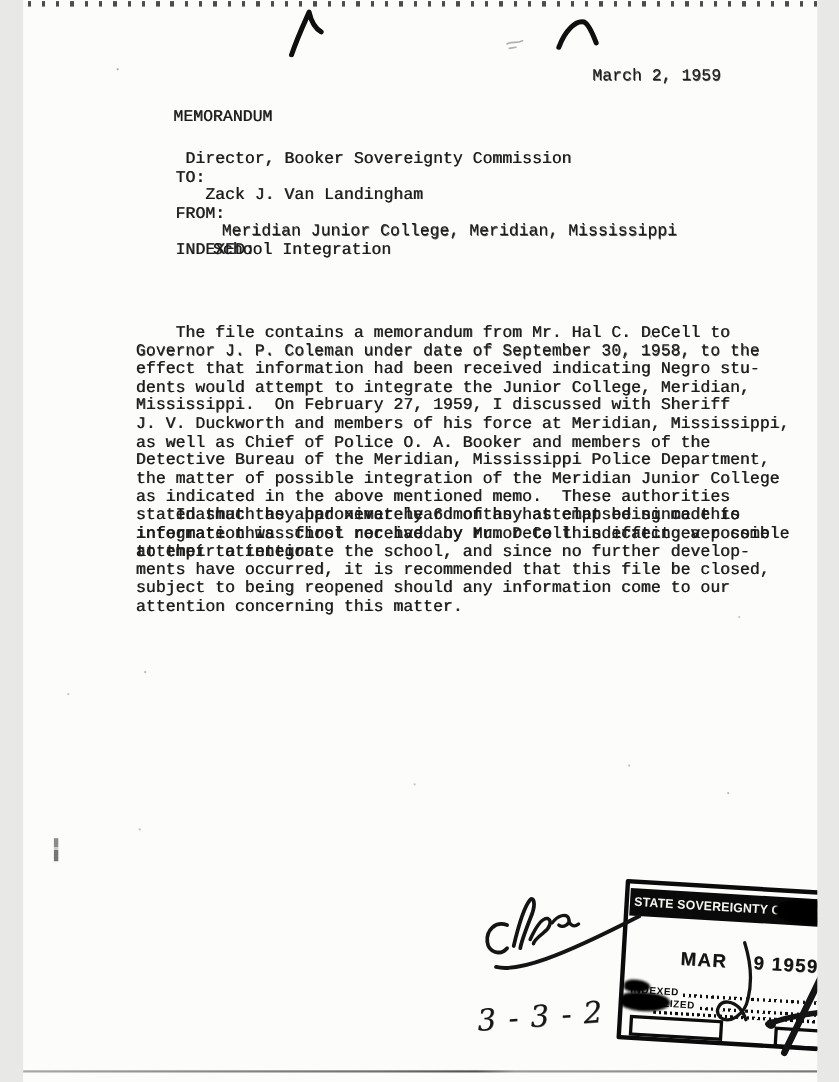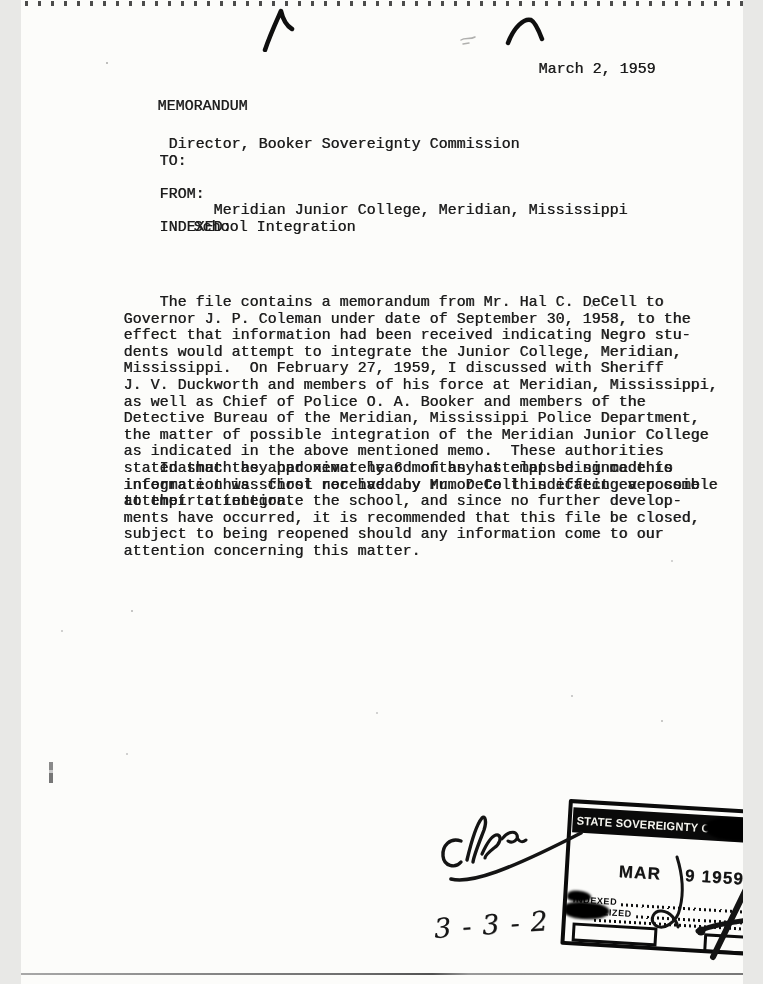--- a/index.html
+++ b/index.html
@@ -34,21 +34,21 @@
     font-size:15px; line-height:16.6px; letter-spacing:0;
     text-shadow:0.55px 0.25px 0.2px rgba(28,28,28,.75);
     white-space:pre;
   }
   .date-line { position:absolute; left:518px; top:62px; }
   .doc-title { position:absolute; left:103px; top:99px;margin-left:34px; }
   .hrow { position:absolute; left:103px; }
   .hrow .val { position:absolute; top:0; white-space:pre; }
   .row-to   { top:137px; } .row-to   .val { left:45px; }
   .row-from { top:170px; } .row-from .val { left:63px; }
-  .row-subj { top:203px; } .row-subj .val { left:90px; }
+  .row-subj { top:203px; } .row-subj .val { left:78px; }
   .subj2 { position:absolute; left:173px; top:220px;text-align:right; }
   .para { position:absolute; left:103px; width:640px; }
   .para1 { top:250px;margin-top:45px; }
   .para2 { top:461px; }
   
   .mark-svg { position:absolute; }
   .mark-svg path { fill:none; stroke:#0f0f0f; stroke-linecap:round; stroke-linejoin:round; }
   .smudge-svg path { stroke:#b0b0ae; }
   
   .stamp {
@@ -116,20 +116,21 @@
 
   <div class="typed date-line">March 2, 1959</div>
   <div class="typed doc-title">MEMORANDUM</div>
 
   <div class="typed hrow row-to">
     <span class="lbl">TO:</span>
     <span class="val">Director, Booker Sovereignty Commission</span>
   </div>
   <div class="typed hrow row-from">
     <span class="lbl">FROM:</span>
+    <span class="val">Zack J. Van Landingham</span>
   </div>
   <div class="typed hrow row-subj">
     <span class="lbl">INDEXED:</span>
     <span class="val">Meridian Junior College, Meridian, Mississippi</span>
   </div>
   <div class="typed subj2">School Integration</div>
 
   <div class="typed para para1">    The file contains a memorandum from Mr. Hal C. DeCell to
 Governor J. P. Coleman under date of September 30, 1958, to the
 effect that information had been received indicating Negro stu-

